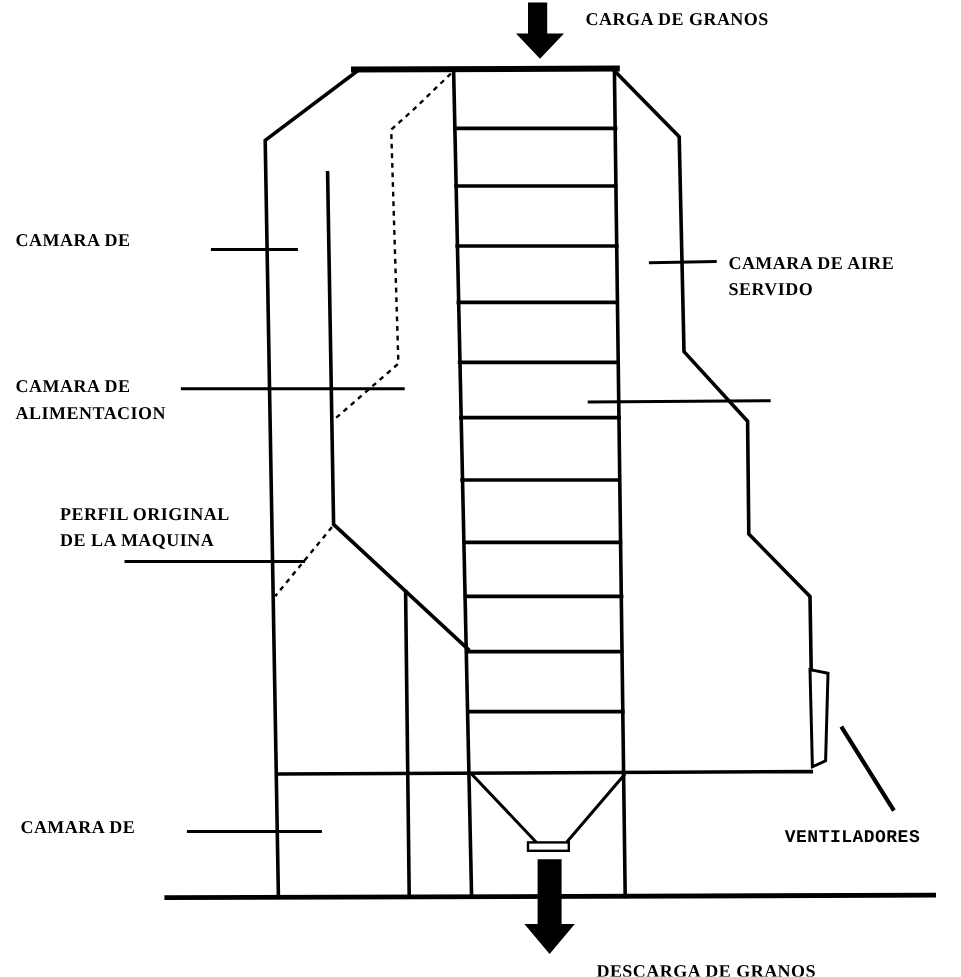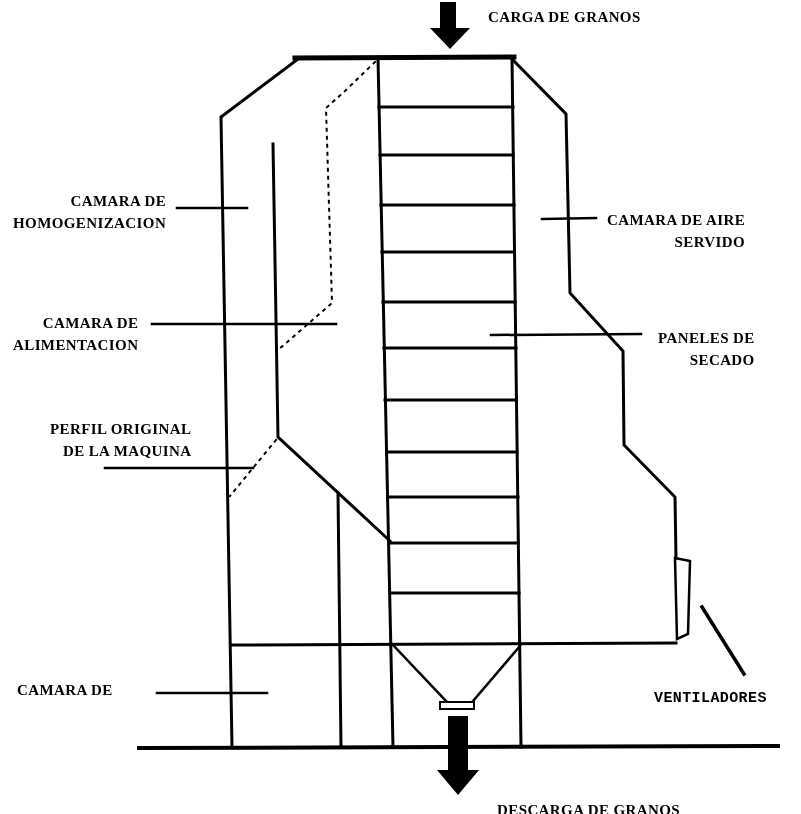--- a/index.html
+++ b/index.html
@@ -2,21 +2,20 @@
 <html><head>
 <meta charset="utf-8">
 <style>
   html,body{margin:0;padding:0;background:#ffffff;}
   .page{
     position:relative;
     width:801px;height:814px;
     background:#ffffff;
     overflow:hidden;
     font-family:"Liberation Serif", serif;
-    text-align:right;
   }
   .diagram-svg{position:absolute;left:0;top:0;}
   .lbl{
     position:absolute;
     color:#000;
     font-family:"Liberation Serif", serif;
     font-weight:bold;
     font-size:15px;
     letter-spacing:.4px;
     white-space:nowrap;
@@ -91,21 +90,20 @@
     <g fill="#000" stroke="none">
       <polygon points="440,2 456,2 456,28 470,28 450,49 430,28 440,28"></polygon>
       <polygon points="448,716 468,716 468,770 479,770 458,795 437,770 448,770"></polygon>
     </g>
   </svg>
 
   <div class="lbl" style="left:488px;top:6px;">CARGA DE GRANOS</div>
 
   <div class="lbl" style="left:13px;top:190px;">
     <span class="ln">CAMARA DE</span>
-    <span class="ln">HOMOGENIZACION</span>
   </div>
 
   <div class="lbl" style="left:13px;top:312px;">
     <span class="ln">CAMARA DE</span>
     <span class="ln">ALIMENTACION</span>
   </div>
 
   <div class="lbl" style="left:10px;top:418px;margin-left:40px;">
     <span class="ln">PERFIL ORIGINAL</span>
     <span class="ln">DE LA MAQUINA</span>
@@ -113,22 +111,18 @@
 
   <div class="lbl" style="left:17px;top:679px;">
     <span class="ln">CAMARA DE</span>
   </div>
 
   <div class="lbl" style="left:607px;top:209px;">
     <span class="ln">CAMARA DE AIRE</span>
     <span class="ln">SERVIDO</span>
   </div>
 
-  <div class="lbl" style="left:658px;top:327px;">
-    <span class="ln">PANELES DE</span>
-    <span class="ln">SECADO</span>
-  </div>
 
   <div class="lbl" style="left:654px;top:688px;font-family:Liberation Mono, monospace;">VENTILADORES</div>
 
   <div class="lbl" style="left:497px;top:778px;margin-top:21px;">DESCARGA DE GRANOS</div>
 
 </div>
 
 </body></html>

